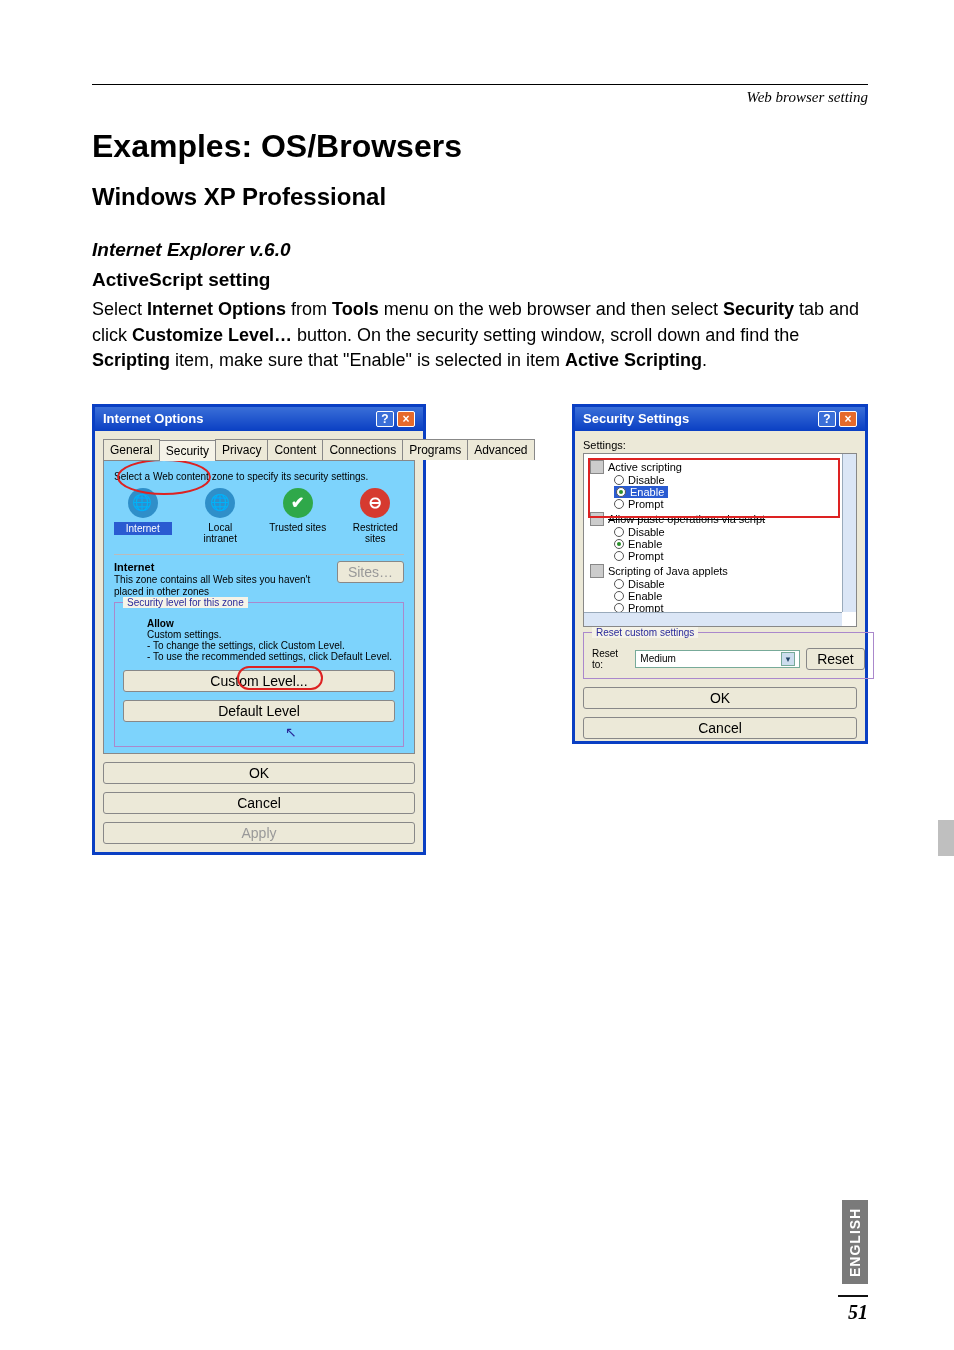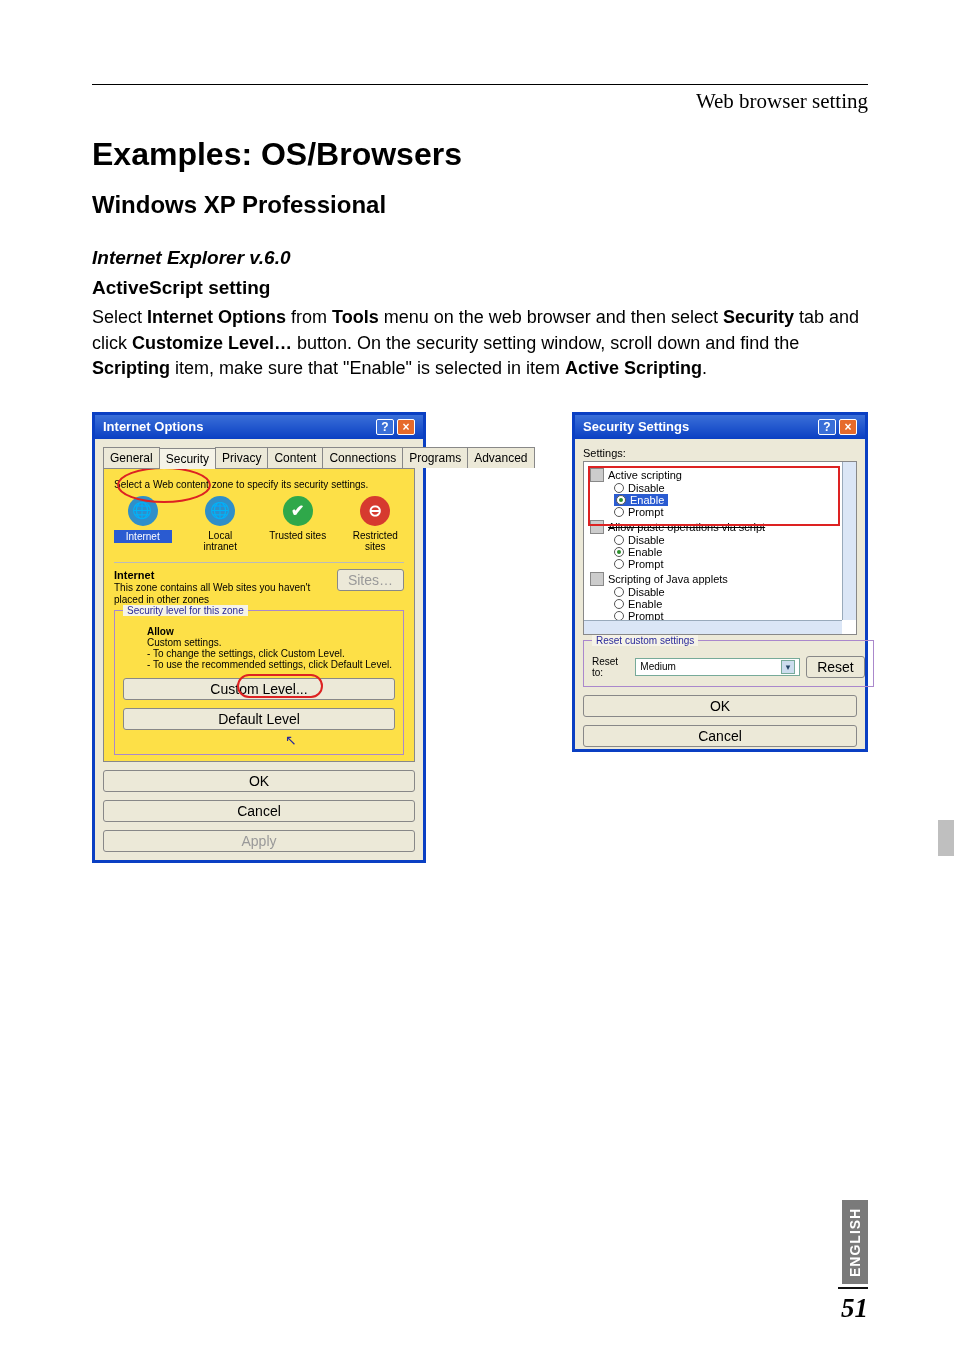--- a/index.html
+++ b/index.html
@@ -11,21 +11,21 @@
     color: #000;
     position: relative;
   }
   .page {
     position: relative;
     width: 100%;
     height: 100%;
     padding: 84px 86px 60px 92px;
   }
   .hrule { height: 1px; background: #000; margin-bottom: 4px; }
-  .header-section { text-align: right; font-size: 21px; margin-bottom: 22px; font-family: Georgia, "Times New Roman", serif; }
+  .header-section { text-align: right; font-style: italic; font-size: 15px; margin-bottom: 22px; font-family: Georgia, "Times New Roman", serif; }
   h1 { font-size: 32px; font-weight: 700; margin-bottom: 18px; }
   h2 { font-size: 24px; font-weight: 700; margin-bottom: 28px; }
   h3 { font-size: 19px; font-weight: 700; font-style: italic; margin-bottom: 8px; }
   h4 { font-size: 19px; font-weight: 700; margin-bottom: 6px; }
   .body-text { font-size: 18px; line-height: 1.42; }
   .figures {
     display: flex;
     justify-content: space-between;
     gap: 64px;
     margin-top: 30px;
@@ -80,21 +80,21 @@
     height: 36px;
     border: 2px solid #d22;
     border-radius: 50%;
     top: 28px;
     left: 22px;
     pointer-events: none;
   }
   .tabpane {
     border: 1px solid #888;
     border-top: none;
-    background: #fde047;
+    background: #7dd3fc;
     padding: 10px 10px 6px 10px;
   }
   .zones { display: flex; gap: 20px; justify-content: space-around; margin: 6px 0 10px 0; }
   .zone { text-align: center; width: 64px; font-size: 10px; }
   .zone-icon {
     width: 30px; height: 30px;
     border-radius: 50%;
     margin: 0 auto 4px;
     display: flex; align-items: center; justify-content: center;
     color: #fff; font-size: 16px; font-weight: 700;
@@ -161,21 +161,21 @@
     width: 16px;
     height: 36px;
     background: #bfbfbf;
   }
   .page-num {
     position: absolute;
     right: 86px;
     bottom: 26px;
     font-style: italic;
     font-weight: 700;
-    font-size: 27px;
+    font-size: 20px;
     font-family: Georgia, serif;
     border-top: 2px solid #111;
     padding-top: 4px;
     width: 30px;
     text-align: right;
   }
 </style>
 </head>
 <body>
 

